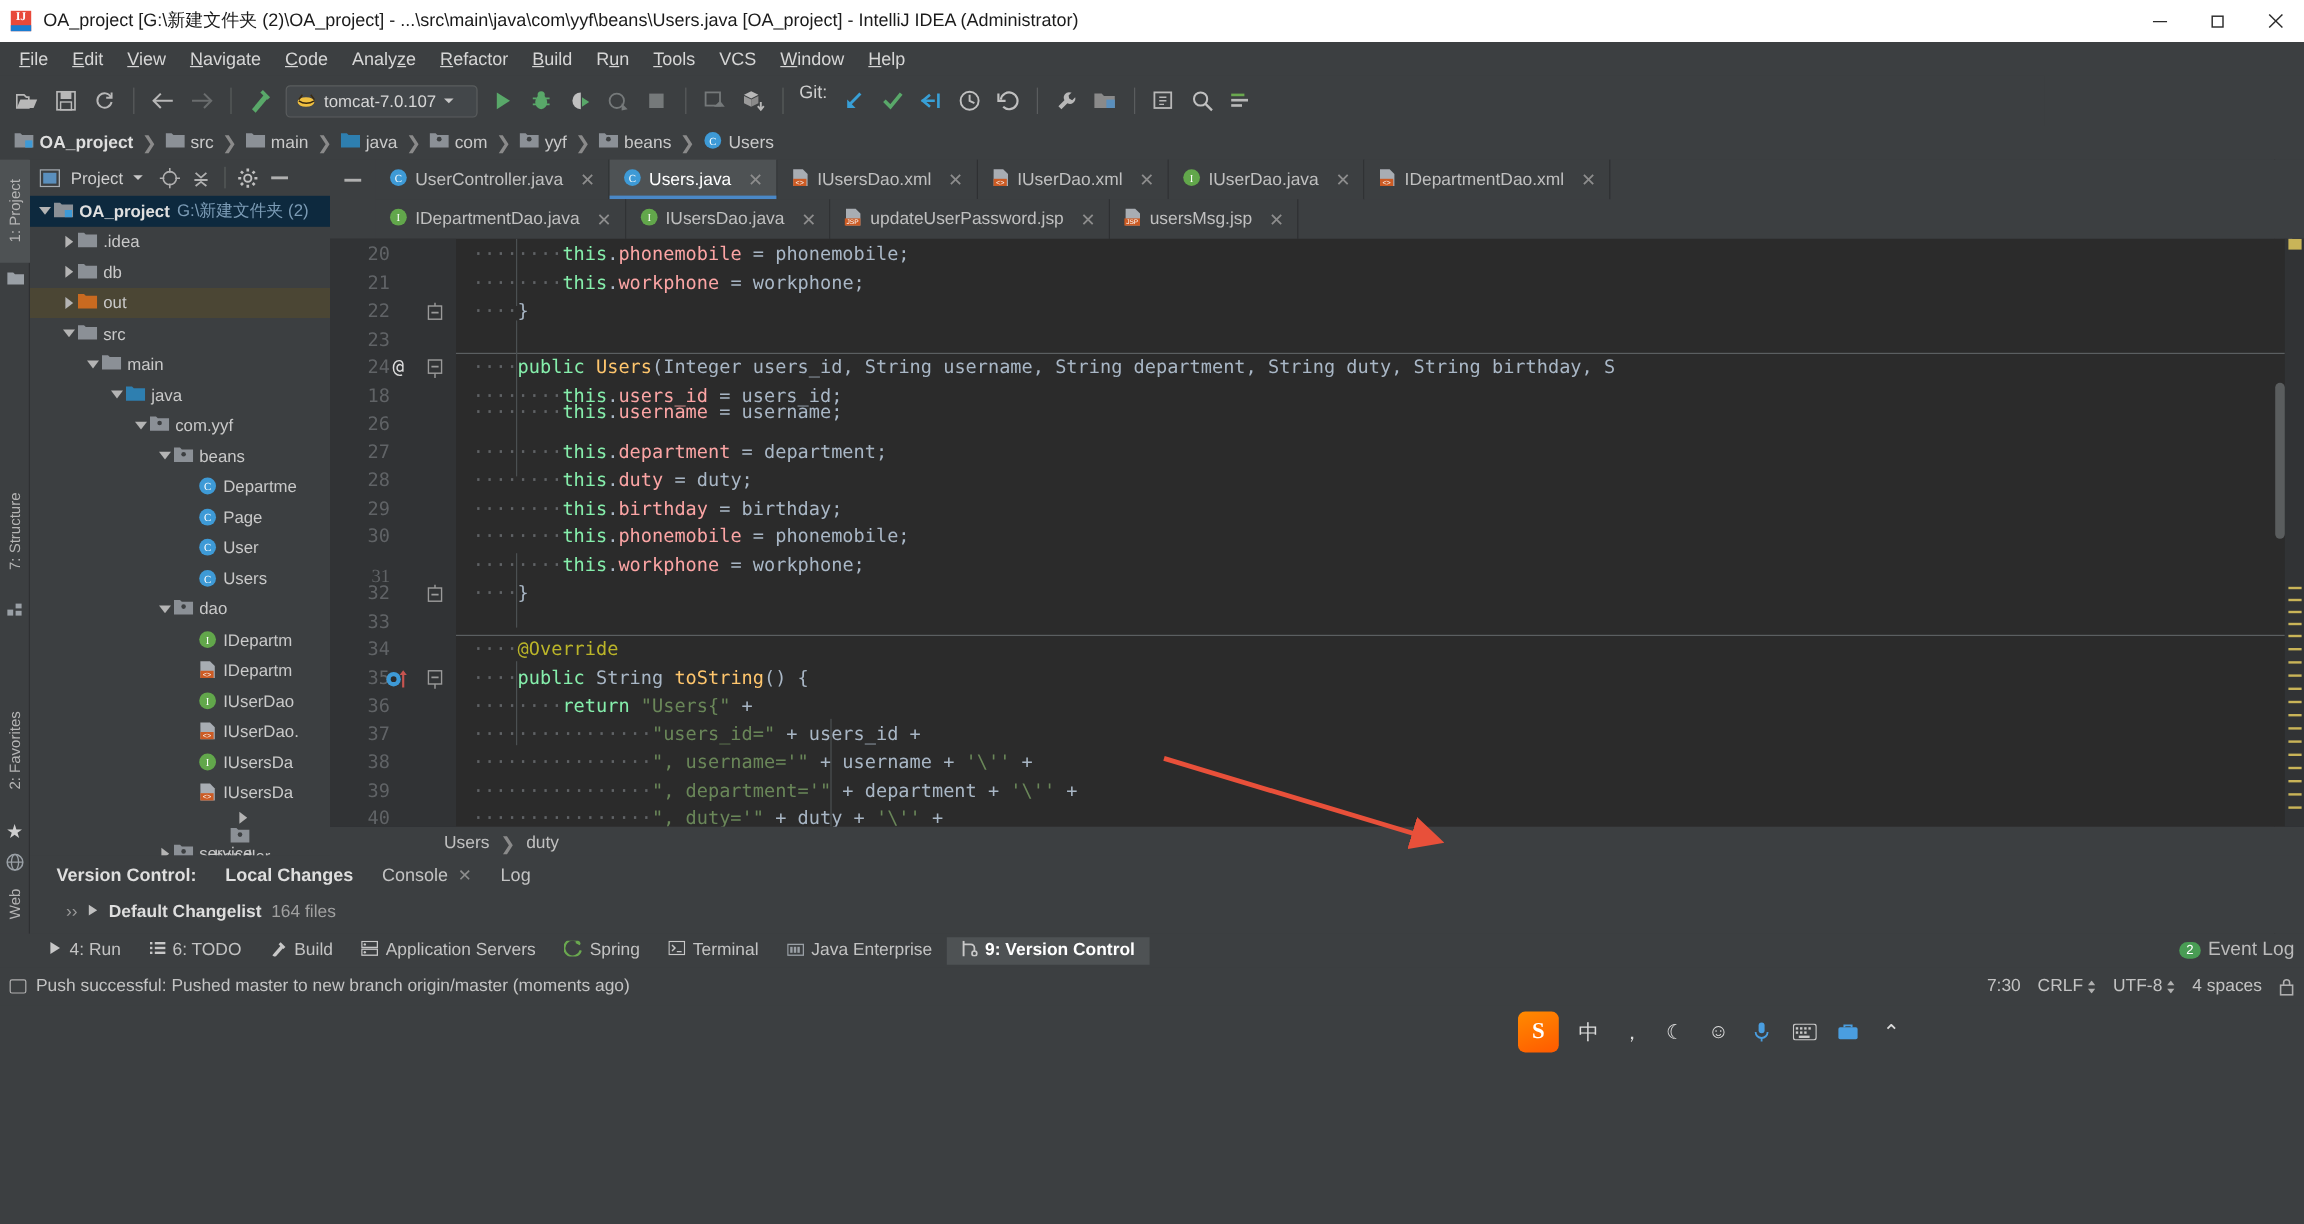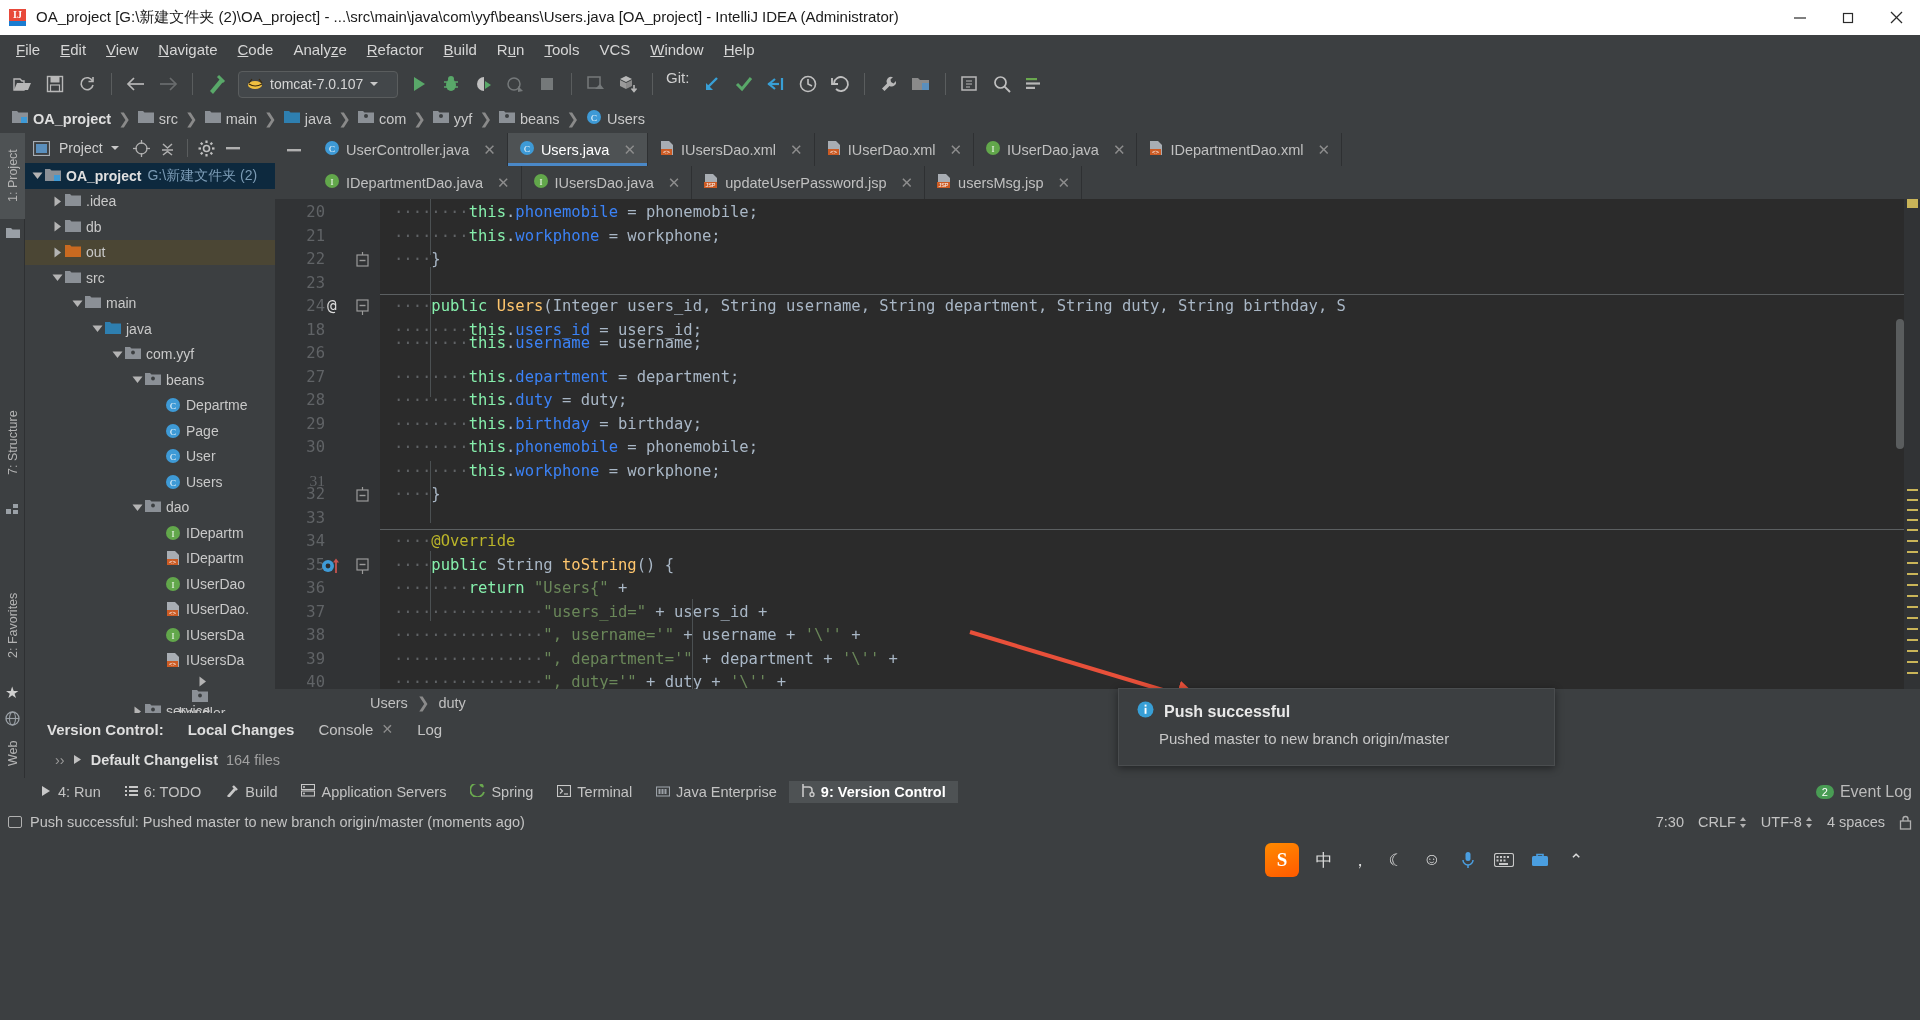--- a/index.html
+++ b/index.html
@@ -114,21 +114,21 @@
     background:#2b2b2b; overflow:hidden;
   }
   .gutter { position:absolute; left:0; top:0; width:105px; height:490px; background:#313335; }
   .code { position:absolute; left:105px; top:0; right:0; height:490px; font-family:"DejaVu Sans Mono", monospace; font-size:15.5px; }
   .ln {
     position:absolute; right:55px; color:#606366; font-family:"DejaVu Sans Mono", monospace; font-size:15.5px;
     text-align:right; width:40px;
   }
   .cl { position:absolute; left:0; white-space:pre; font-family:"DejaVu Sans Mono", monospace; }
   .kw { color:#86efac; }
-  .fld { color:#3b82f6; }
+  .fld { color:#fca5a5; }
   .typ { color:#a9b7c6; }
   .cls { color:#ffc66d; }
   .str { color:#6a8759; }
   .ann { color:#bbb529; }
   .pl { color:#a9b7c6; }
   .dot { color:#606366; }
   .indent-guide { position:absolute; width:1px; background:#4b5052; }
 
   
   .markers { position:absolute; right:0; top:0; width:16px; height:490px; background:#313335;}
@@ -1045,33 +1045,20 @@
       <span>
         <svg width="10" height="11" viewBox="0 0 10 11">
             <path d="M1 1l7 4.5L1 10z" fill="#c0c0c0"></path>
           </svg>
       </span>
       <span class="chg">Default Changelist</span>
       <span class="cnt">164 files</span>
     </div>
   </div>
 
-  <div class="balloon">
-    <div class="balloon-title">
-      <span>
-        <svg width="17" height="17" viewBox="0 0 17 17">
-            <circle cx="8.5" cy="8.5" r="8" fill="#389fd6"></circle>
-            <rect x="7.6" y="6.8" width="1.9" height="6" fill="#fff"></rect>
-            <rect x="7.6" y="3.6" width="1.9" height="2" fill="#fff"></rect>
-          </svg>
-      </span>
-      <span class="btxt">Push successful</span>
-    </div>
-    <div class="balloon-body">Pushed master to new branch origin/master</div>
-  </div>
 
   <div class="bottombar" id="bottombar">
     <div class="bb-item">
         <span><svg width="12" height="12">
             <path d="M2 1l8 5-8 5z" fill="#c8c8c8"></path>
           </svg></span>
         <span>4: Run</span>
       </div>
       <div class="bb-item">
         <span><svg width="13" height="12">

